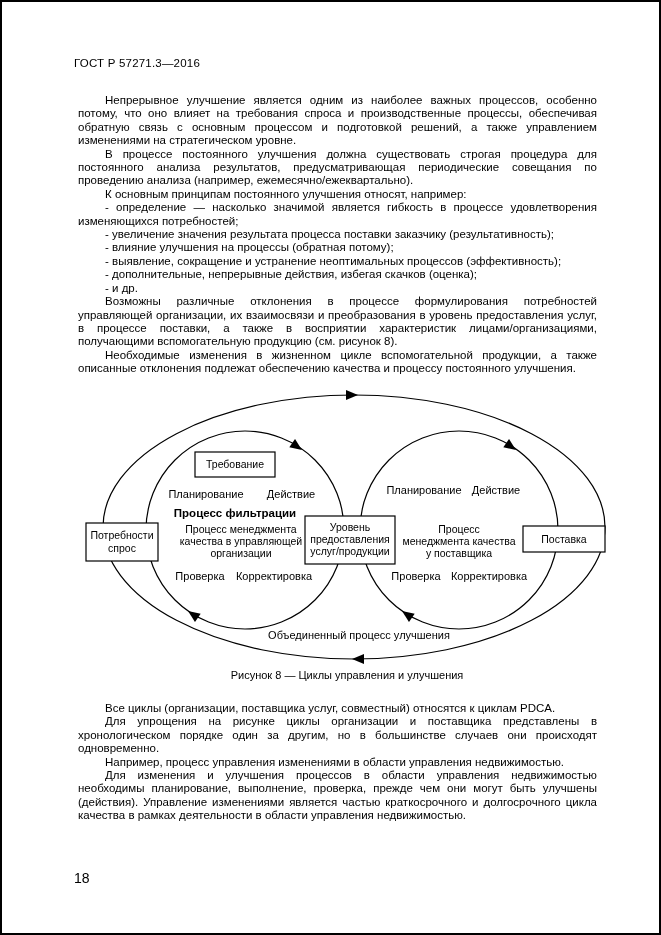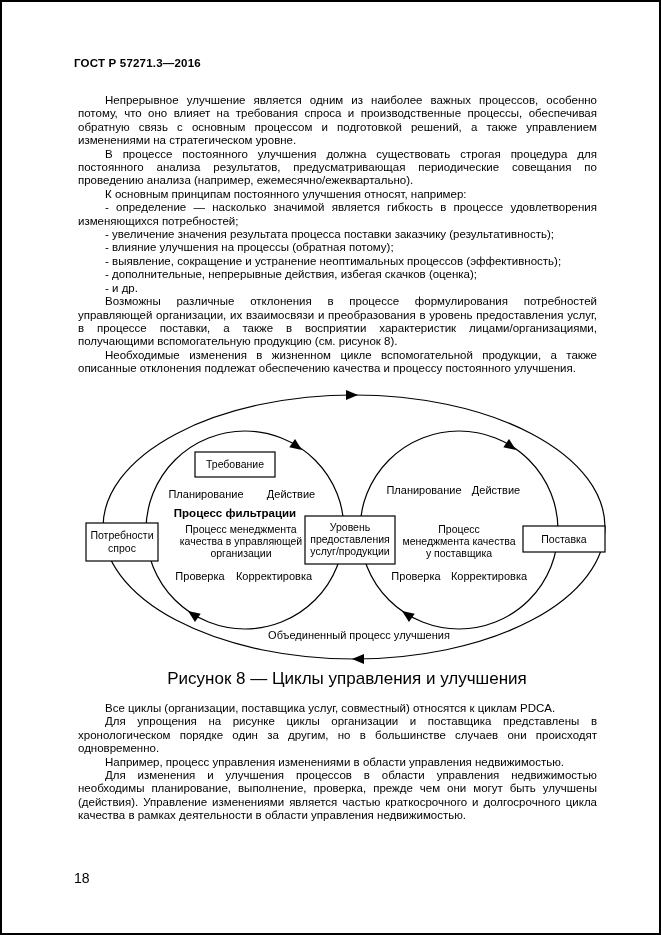--- a/index.html
+++ b/index.html
@@ -1,26 +1,26 @@
 <!DOCTYPE html>
 <html><head>
 <meta charset="utf-8">
 <style>
   html,body{margin:0;padding:0;background:#ffffff;}
   .page{
     position:relative;width:661px;height:935px;background:#fff;
     border:2px solid #000;box-sizing:border-box;
     font-family:"Liberation Sans",sans-serif;color:#000;overflow:hidden;
   }
-  .doc-header{position:absolute;top:55px;left:72px;font-size:11.5px;font-weight:bold;letter-spacing:.2px;}
+  .doc-header{position:absolute;top:55px;left:72px;font-size:11.5px;font-weight:normal;letter-spacing:.2px;}
   .text-block{position:absolute;left:76px;width:519px;font-size:11.5px;line-height:13.4px;text-align:justify;}
   .text-top{top:92px;}
   .text-bottom{top:700px;}
   .para{margin:0;text-indent:27px;}
-  .figure-caption{position:absolute;top:667px;left:85px;width:520px;text-align:center;font-size:17px;}
+  .figure-caption{position:absolute;top:667px;left:85px;width:520px;text-align:center;font-size:11px;}
   .page-number{position:absolute;top:868px;left:72px;font-size:14px;}
   .diagram{position:absolute;top:388px;left:0;}
   .shape{fill:none;stroke:#000;stroke-width:1.2;}
   .dbox{fill:#fff;stroke:#000;stroke-width:1.2;}
   .arrowhead{fill:#000;stroke:none;}
   .diagram text{fill:#000;}
   .lbl{font-size:11px;}
   .lbl-b{font-size:11.5px;font-weight:bold;}
   .ctr{font-size:10.5px;}
   .boxt{font-size:10.5px;}

